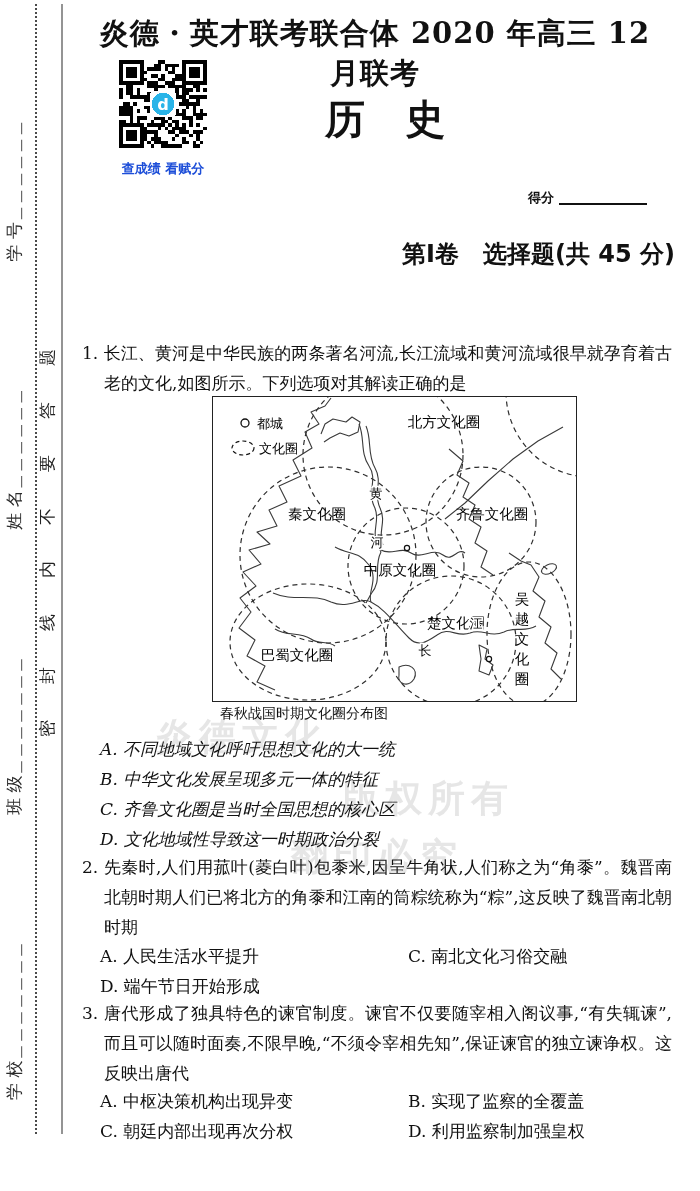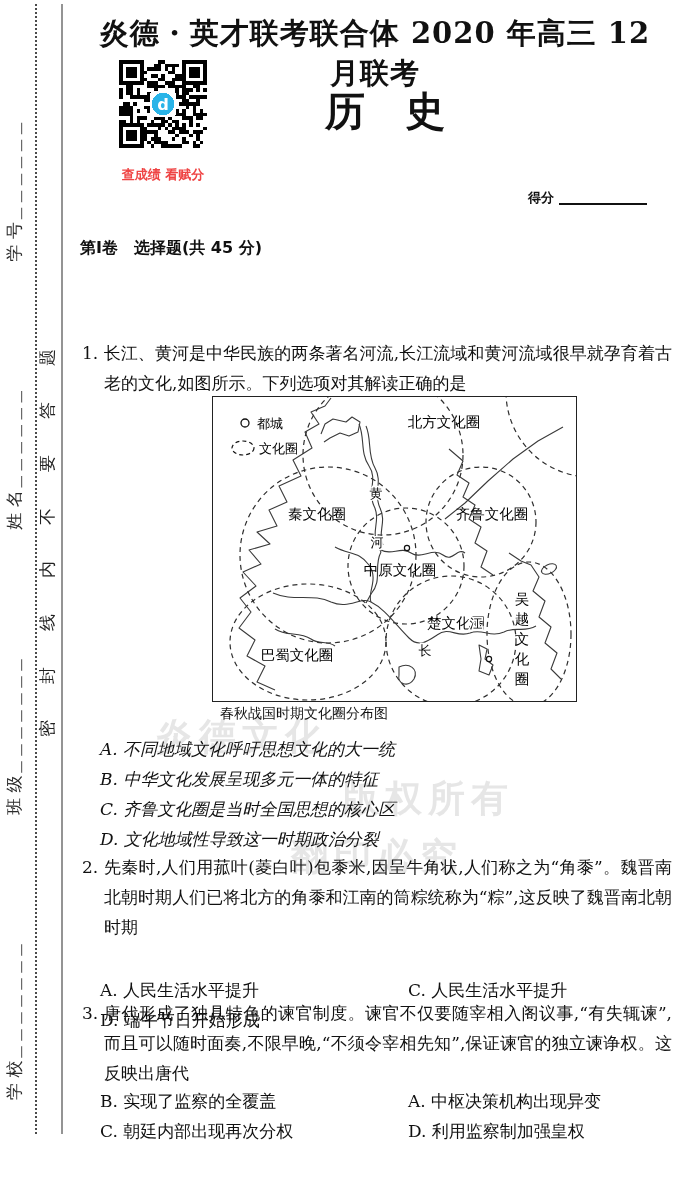--- a/index.html
+++ b/index.html
@@ -15,30 +15,30 @@
         transform:rotate(-90deg);font-size:17px;letter-spacing:36px;color:#222;white-space:nowrap;text-align:center;}
   
   .wm{position:absolute;z-index:0;font-size:37px;font-weight:bold;letter-spacing:6px;
       color:rgba(100,100,100,0.16);font-family:"DejaVu Serif",serif;}
   
   .exam-title{position:absolute;left:80px;right:30px;top:14px;z-index:1;text-align:center;
       font-size:29px;font-weight:bold;letter-spacing:1px;}
   .qr-block{position:absolute;left:116px;top:60px;width:94px;z-index:1;text-align:center;}
   .qr-svg{width:88px;height:88px;display:block;margin:0 auto;}
   .qr-caption{font-family:"DejaVu Sans","Liberation Sans",sans-serif;font-weight:bold;
-      font-size:13px;margin-top:18px;white-space:nowrap;color:#ef4444;}
-  .subject-title{position:absolute;left:110px;right:40px;top:84px;z-index:1;text-align:center;
+      font-size:13px;margin-top:12px;white-space:nowrap;color:#1d4ed8;}
+  .subject-title{position:absolute;left:110px;right:40px;top:92px;z-index:1;text-align:center;
       font-size:40px;font-weight:bold;font-family:"DejaVu Sans","Liberation Sans",sans-serif;}
   .exam-info{position:absolute;left:110px;right:40px;top:141px;z-index:1;text-align:center;font-size:18px;}
   .exam-info .duration{margin-right:58px;}
   .score-row{position:absolute;left:528px;top:183px;z-index:1;font-size:13px;font-weight:bold;
       font-family:"DejaVu Sans","Liberation Sans",sans-serif;}
   .score-line{display:inline-block;width:88px;height:20px;border-bottom:2px solid #111;vertical-align:-3px;}
-  .part-heading{position:absolute;left:80px;right:25px;top:238px;z-index:1;text-align:left;
-      font-size:16px;font-weight:bold;font-family:"DejaVu Sans","Liberation Sans",sans-serif;}
+  .part-heading{position:absolute;left:80px;right:25px;top:238px;z-index:1;text-align:right;
+      font-size:24px;font-weight:bold;font-family:"DejaVu Sans","Liberation Sans",sans-serif;}
   
   .blk{position:absolute;left:82px;width:568px;z-index:1;font-size:17px;line-height:30px;text-align:justify;}
   .lead-bold{font-weight:bold;font-family:"DejaVu Sans","Liberation Sans",sans-serif;}
   .q-stem{padding-left:22px;text-indent:-22px;}
   .opt-list{padding-left:18px;}
   .opt-grid{display:grid;grid-template-columns:308px 1fr;padding-left:18px;}
   
   .map-box{position:absolute;left:212px;top:396px;width:363px;height:304px;z-index:1;
       border:1.4px solid #222;background:transparent;}
   .map-caption{position:absolute;left:220px;top:705px;width:363px;z-index:1;font-size:14px;}
@@ -376,31 +376,31 @@
     <div>A. 不同地域文化呼吁思想文化的大一统</div>
     <div>B. 中华文化发展呈现多元一体的特征</div>
     <div>C. 齐鲁文化圈是当时全国思想的核心区</div>
     <div>D. 文化地域性导致这一时期政治分裂</div>
   </div>
 
   <div class="blk q-stem" style="top:852px;">
     <span>2.</span>
     <span>先秦时,人们用菰叶(菱白叶)包黍米,因呈牛角状,人们称之为“角黍”。魏晋南北朝时期人们已将北方的角黍和江南的筒粽统称为“粽”,这反映了魏晋南北朝时期</span>
   </div>
-  <div class="blk opt-grid" style="top:941px;margin-top:34px;">
+  <div class="blk opt-grid" style="top:941px;">
     <span>A. 人民生活水平提升</span>
-    <span>C. 人民生活水平提升</span>
+    <span>C. 南北文化习俗交融</span>
     <span>D. 端午节日开始形成</span>
   </div>
 
   <div class="blk q-stem" style="top:998px;">
     <span>3.</span>
     <span>唐代形成了独具特色的谏官制度。谏官不仅要随宰相入阁议事,“有失辄谏”,而且可以随时面奏,不限早晚,“不须令宰相先知”,保证谏官的独立谏诤权。这反映出唐代</span>
   </div>
   <div class="blk opt-grid" style="top:1086px;">
+    <span>A. 中枢决策机构出现异变</span>
     <span>B. 实现了监察的全覆盖</span>
-    <span>A. 中枢决策机构出现异变</span>
     <span>C. 朝廷内部出现再次分权</span>
     <span>D. 利用监察制加强皇权</span>
   </div>
 
 
 </div>
 
 </body></html>

